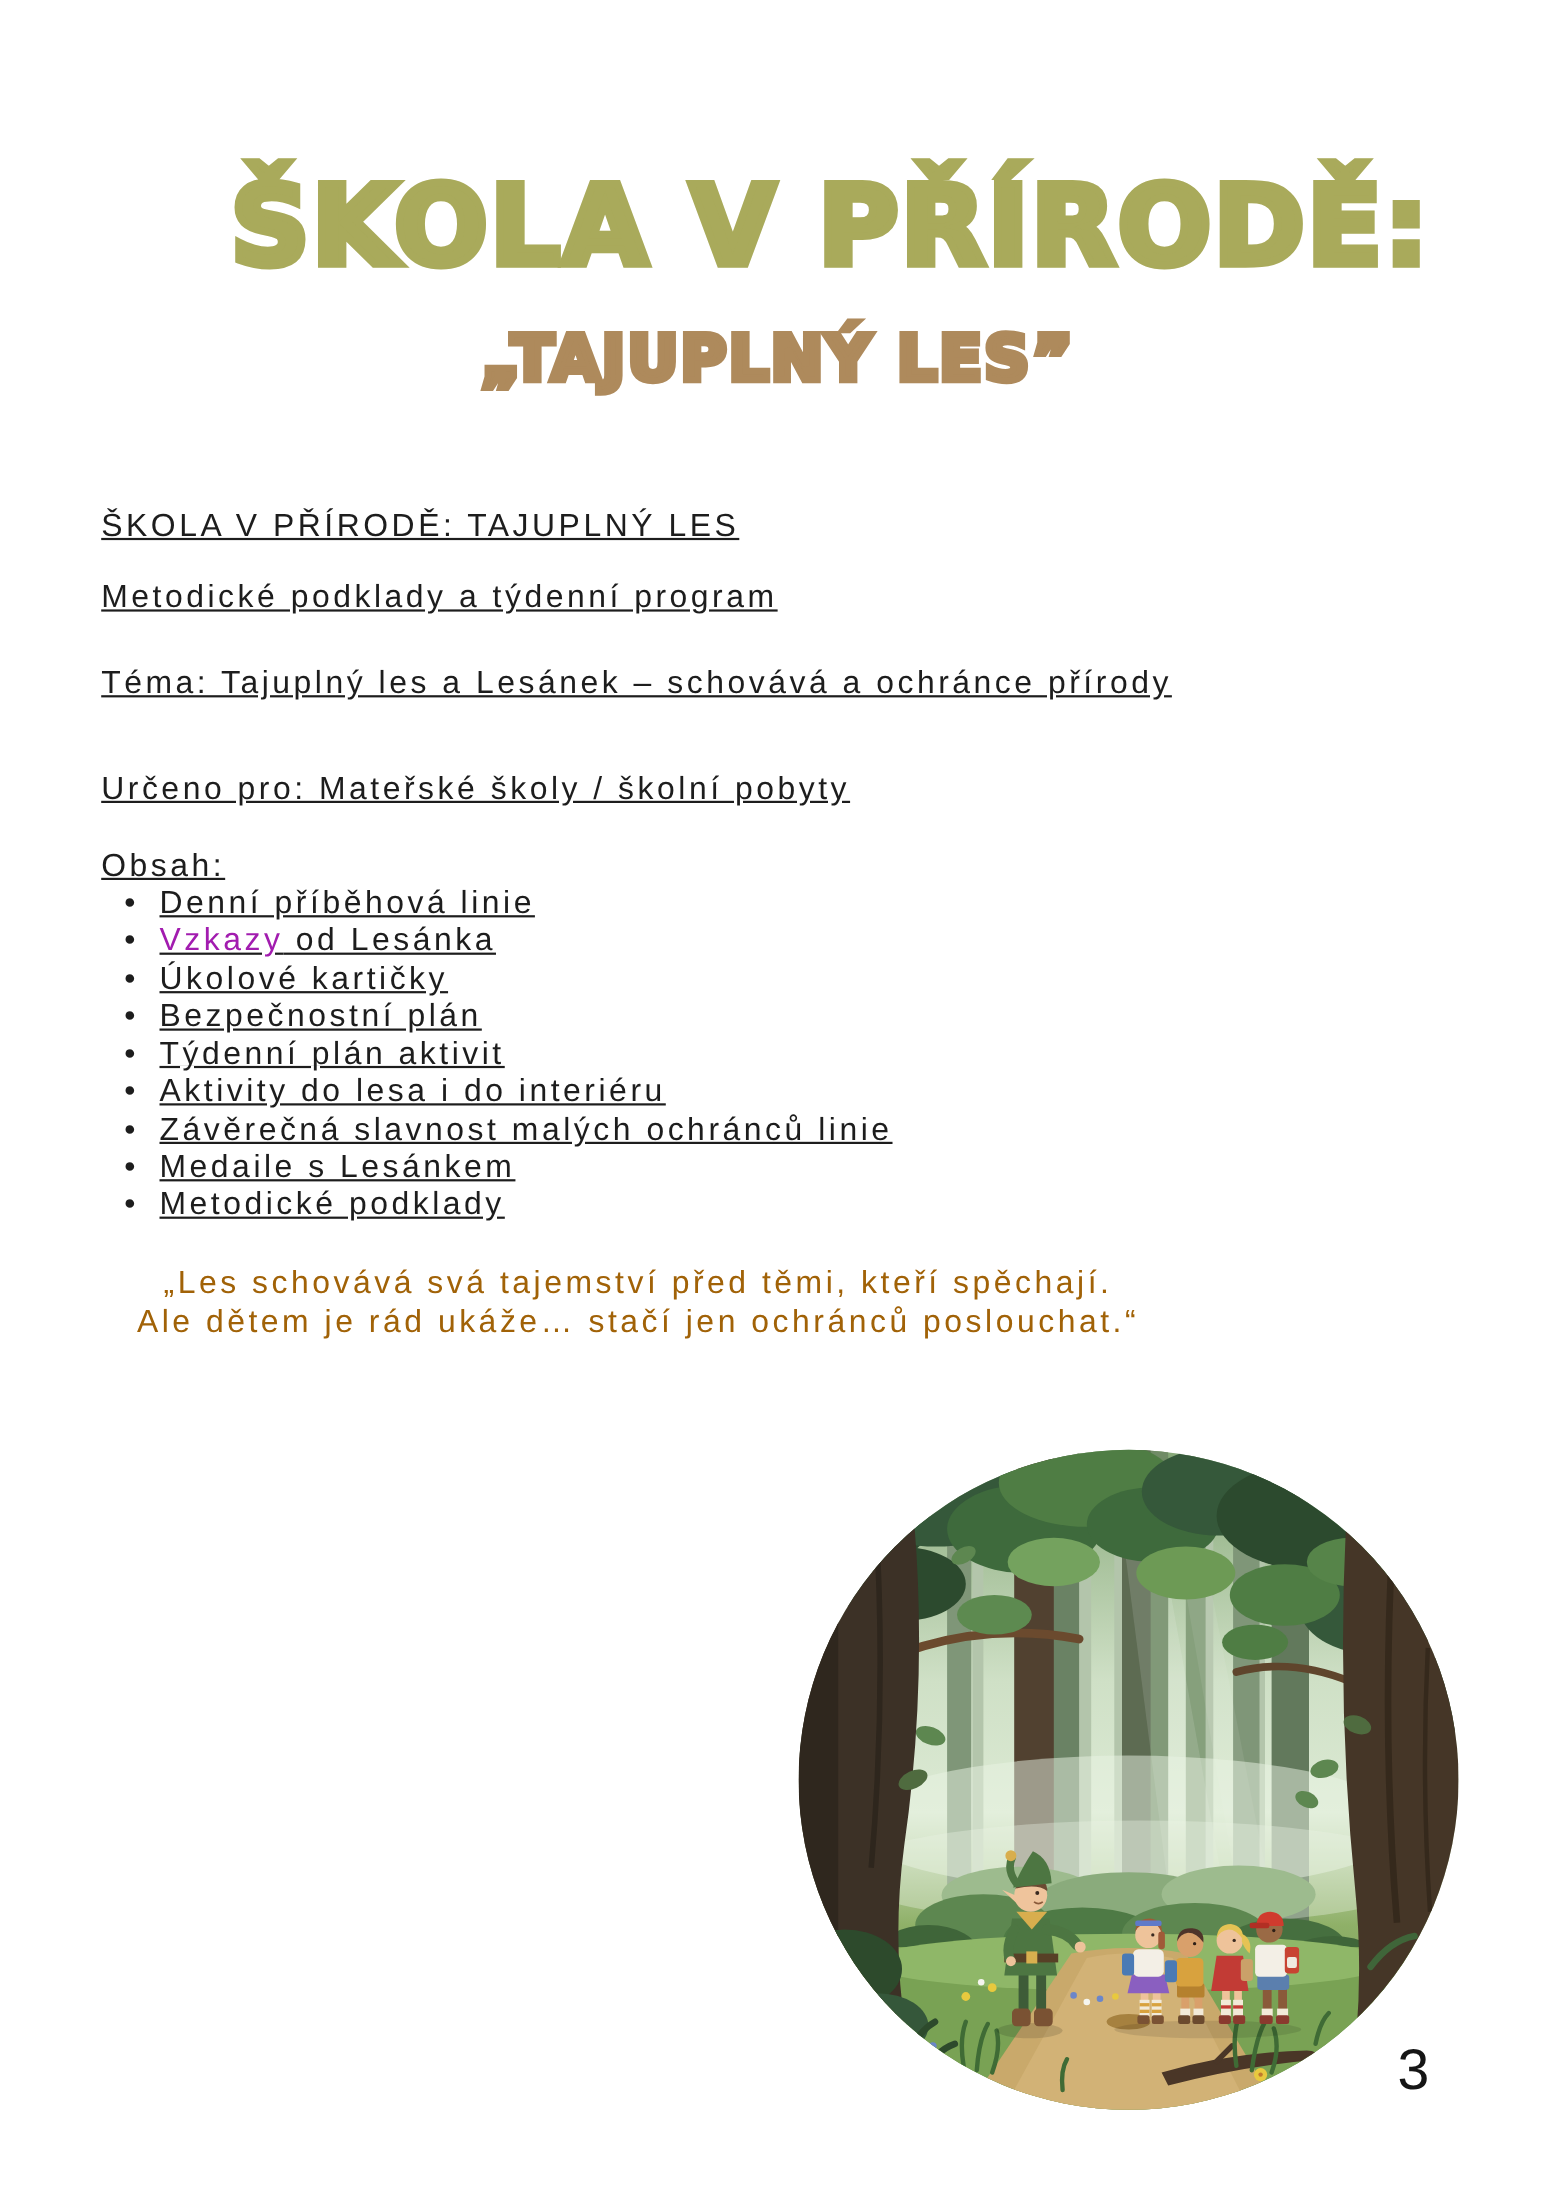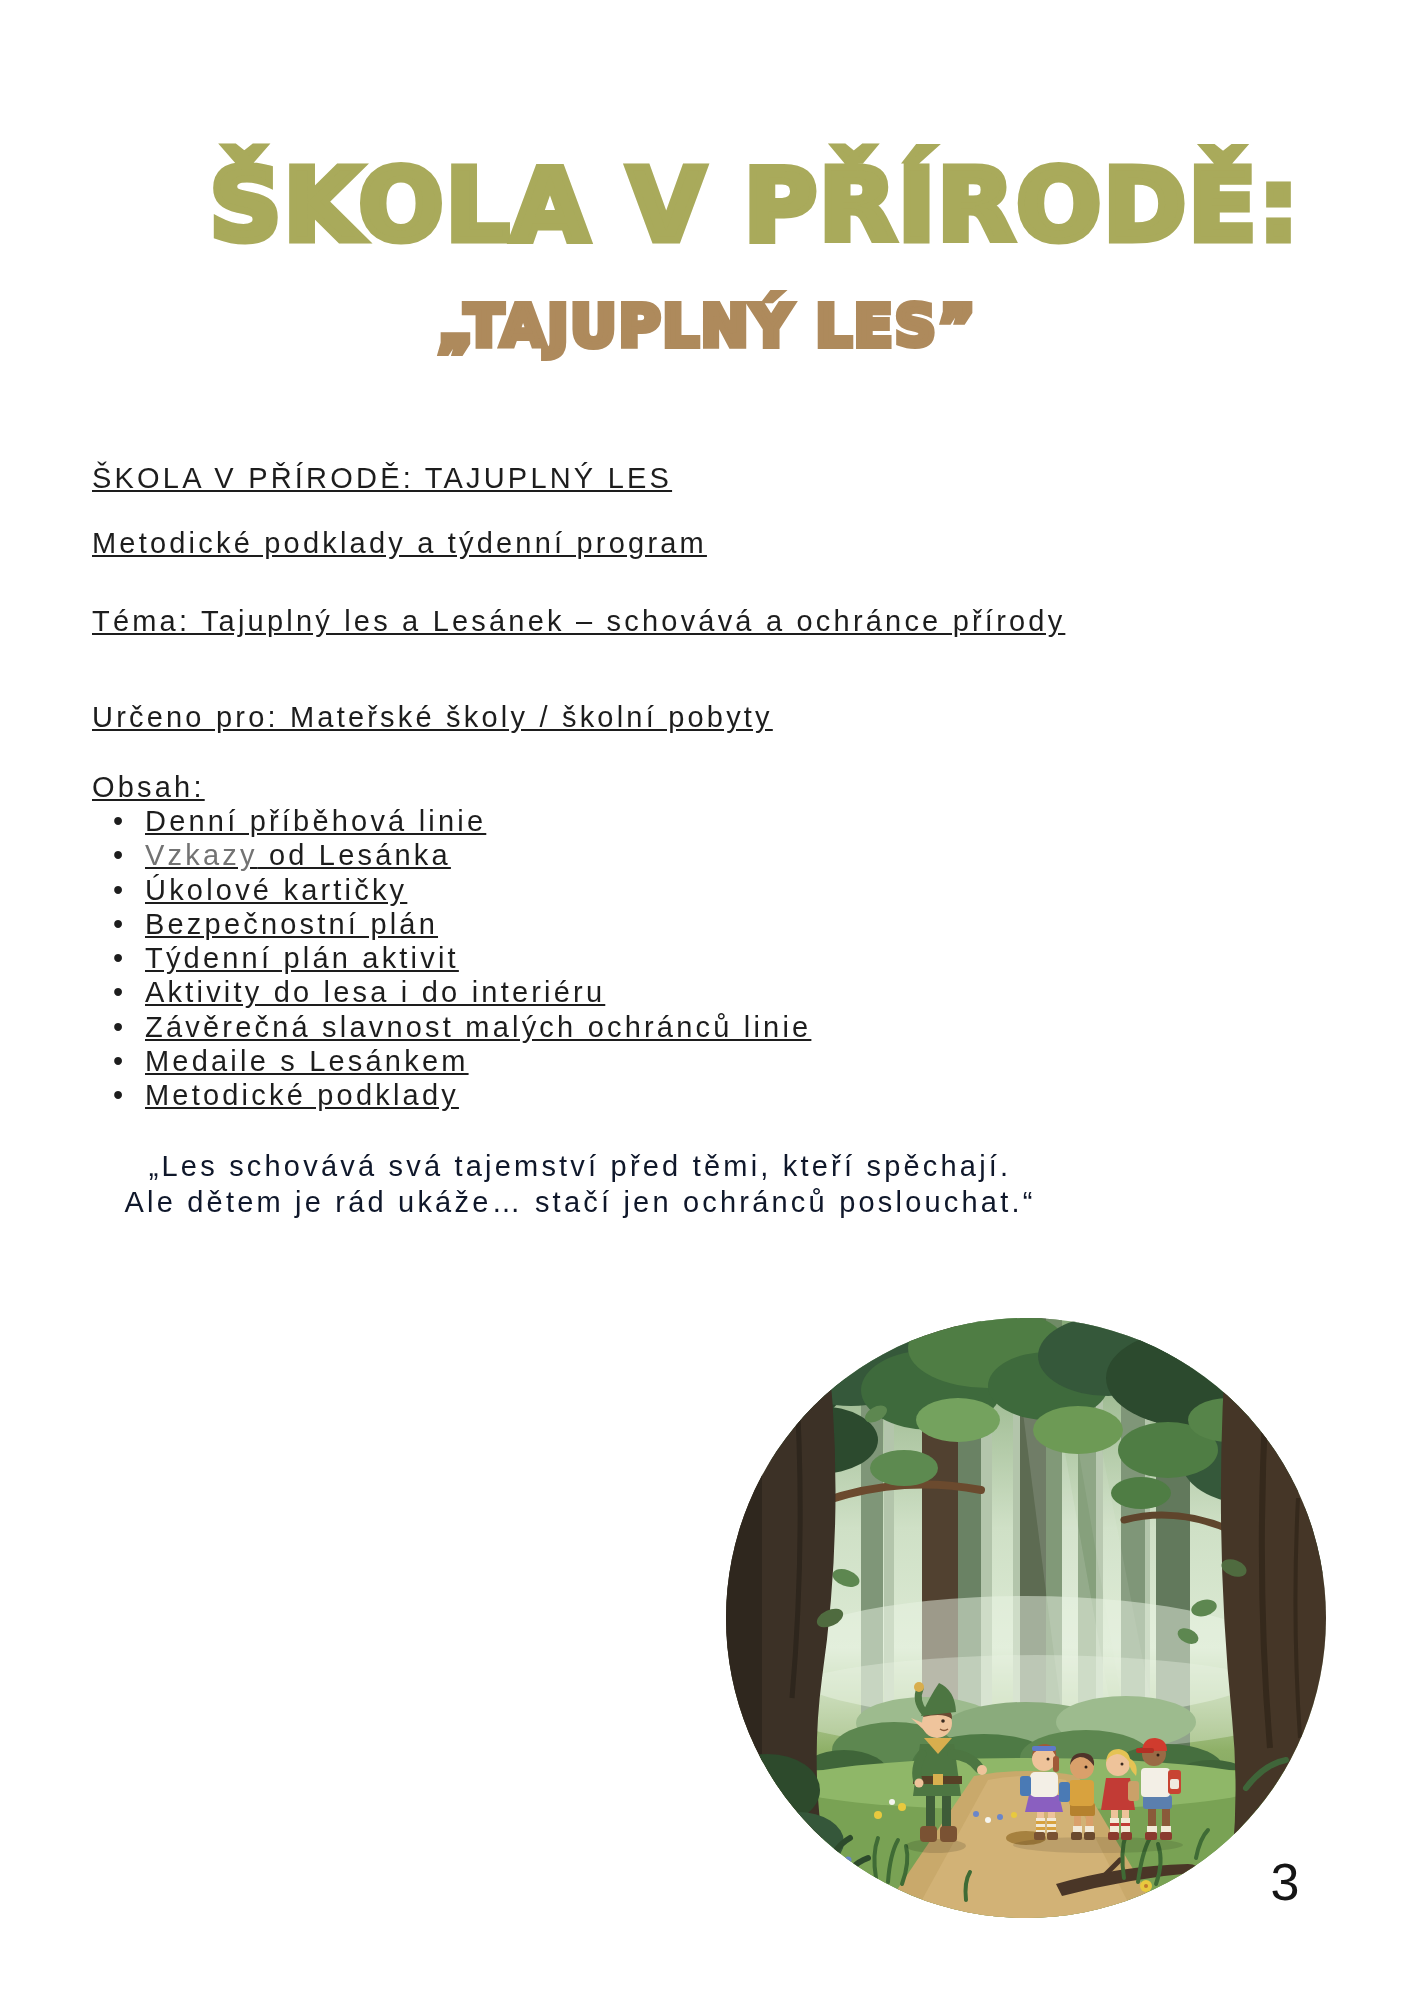--- a/index.html
+++ b/index.html
@@ -60,26 +60,26 @@
     position:relative;
     padding-left:57px;
     font-size:29px;letter-spacing:3.2px;
     line-height:34.3px;white-space:nowrap;
   }
   ul.contents li::before{
     content:"\2022";
     position:absolute;left:25px;top:0;
     color:#1d1d1d;
   }
-  .muted{color:#737373;}
+  .muted{color:#a21caf;}
   .quote{
     position:absolute;left:40px;top:1148px;width:1080px;
     margin:0;text-align:center;
     font-size:29px;letter-spacing:3.2px;line-height:36px;
-    color:#0f172a;
+    color:#a16207;
   }
   .quote span{display:block;white-space:nowrap;}
   
   .illustration{
     position:absolute;left:726px;top:1318px;
     width:600px;height:600px;
   }
   
   .page-number{
     position:absolute;left:1245px;top:1852px;width:80px;

